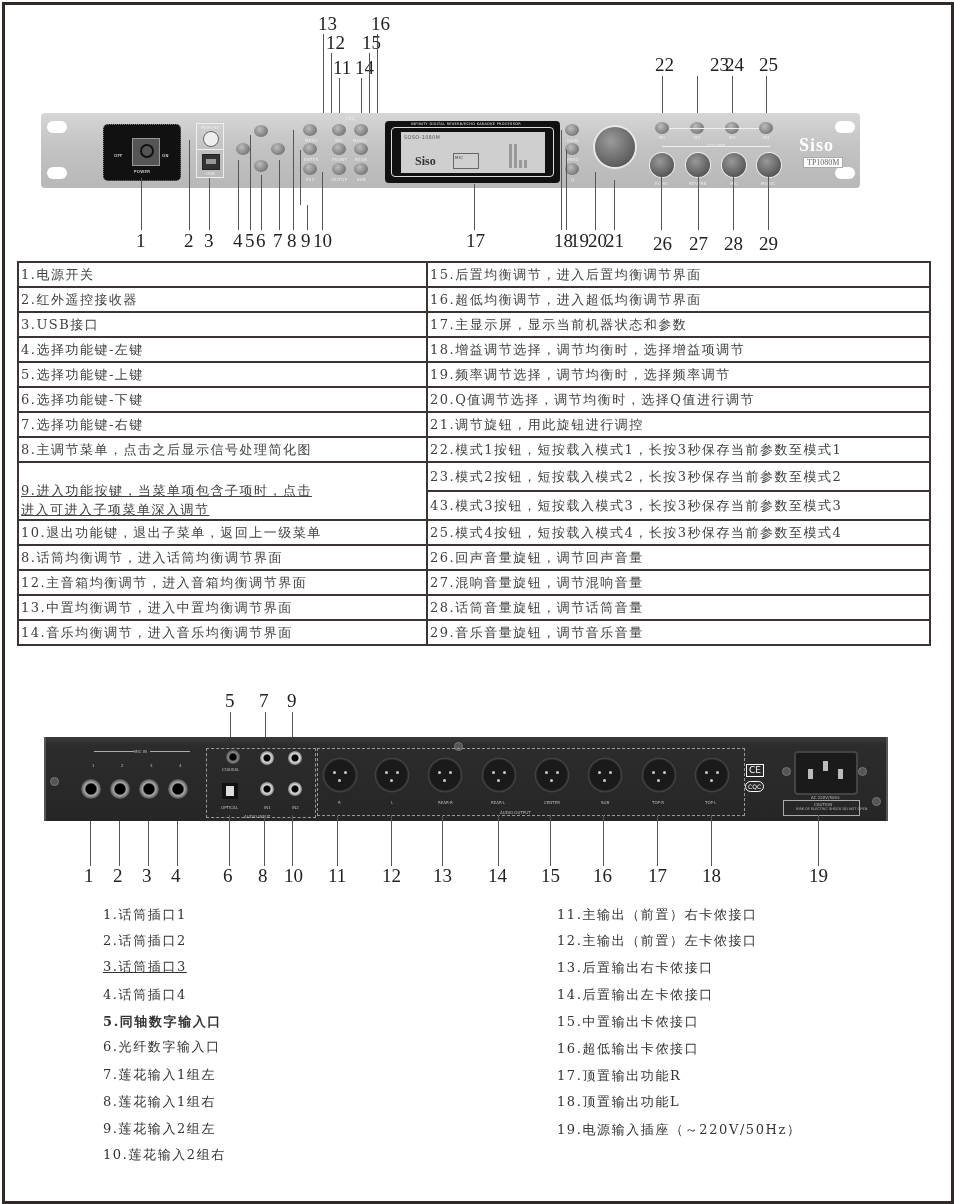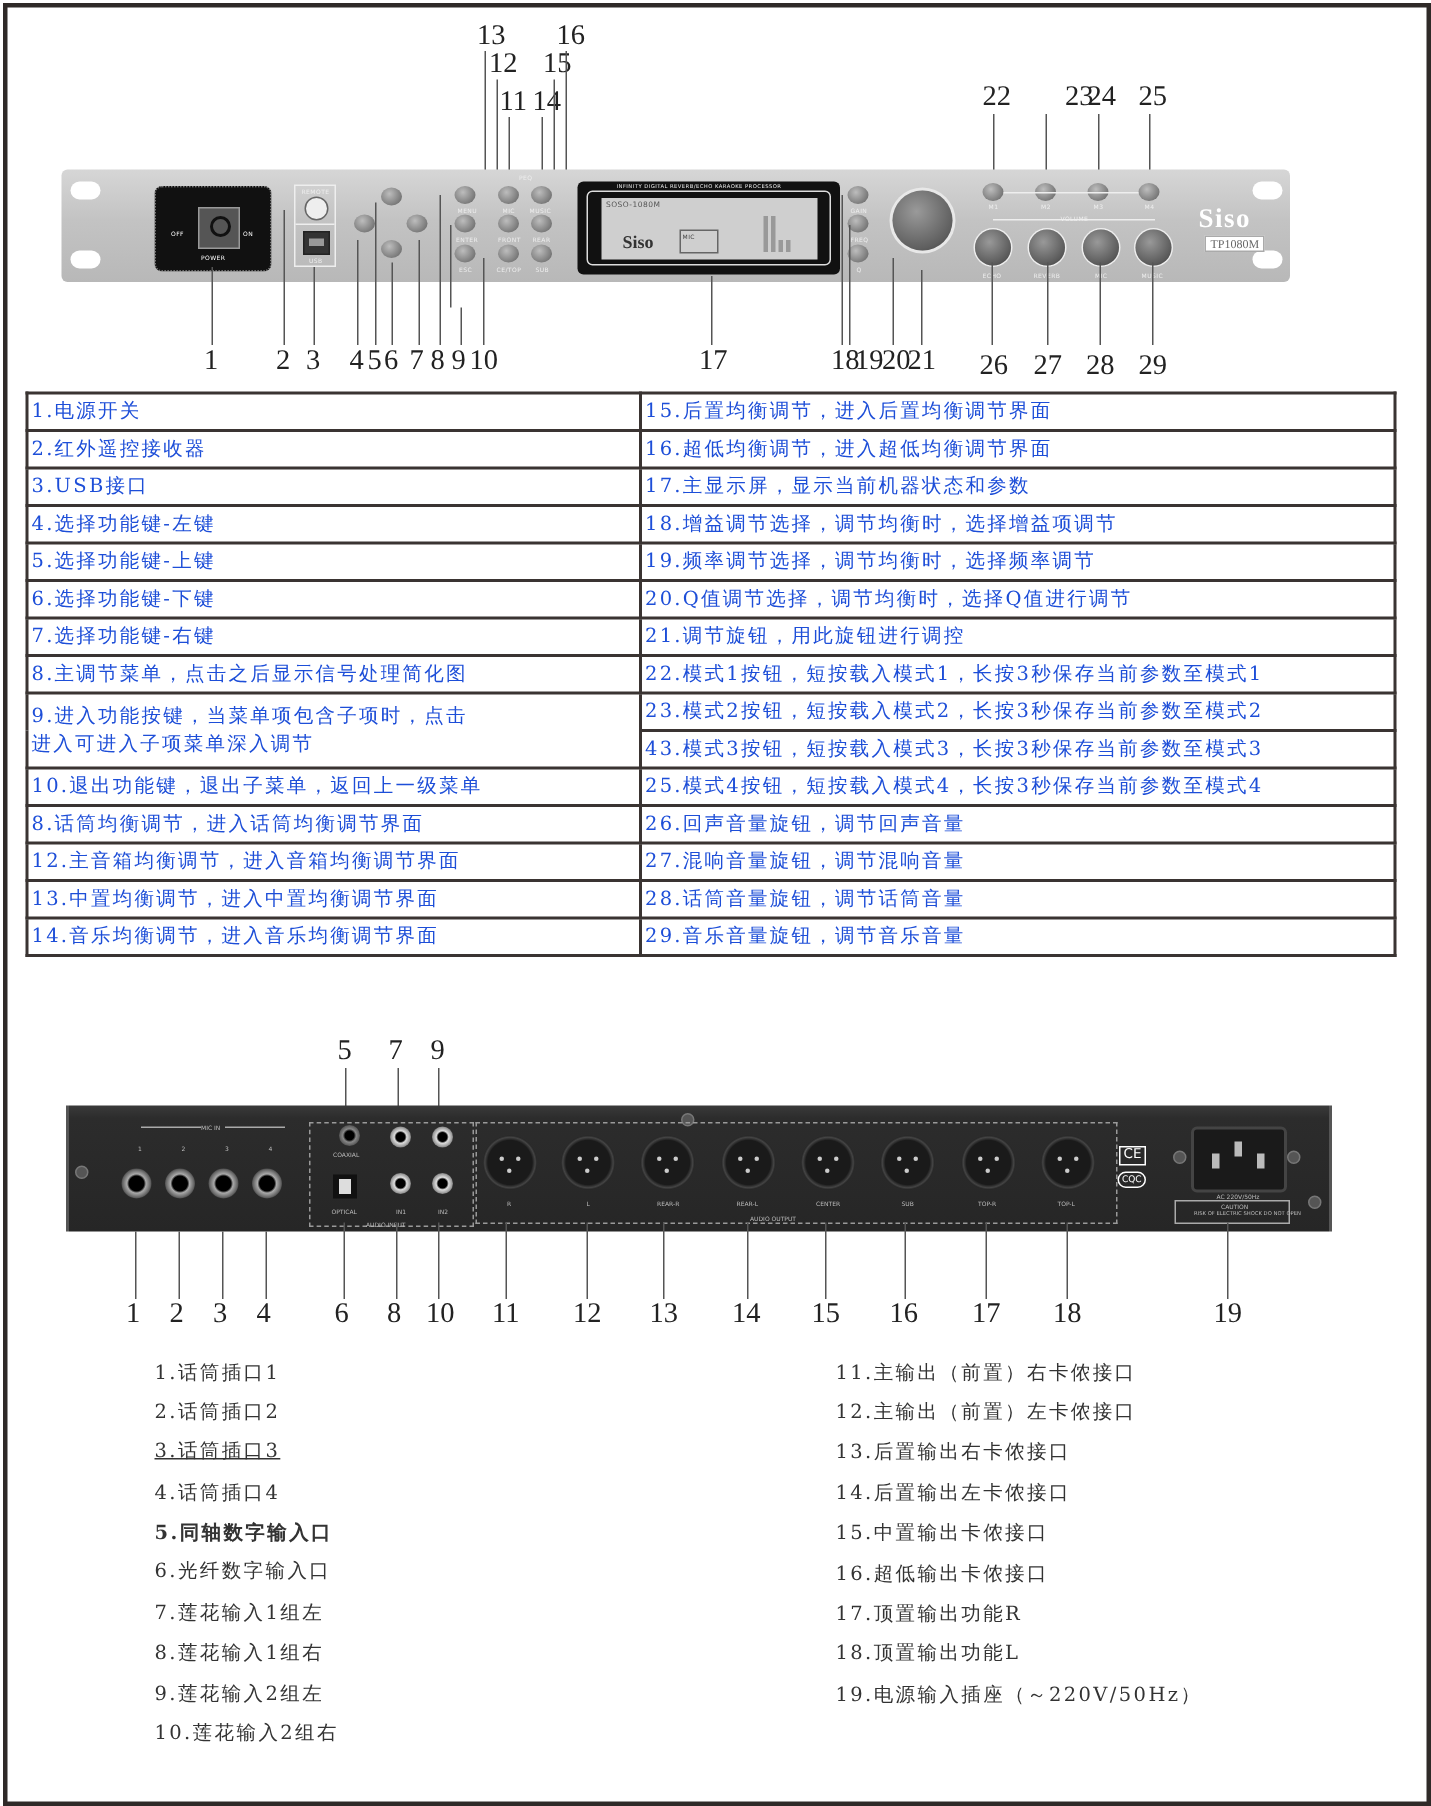--- a/index.html
+++ b/index.html
@@ -41,21 +41,21 @@
           box-shadow: 0 0 0 1px #eee; }
   .logo { position: absolute; font-family: "Liberation Serif", serif; font-weight: bold; color: #fff;
           font-size: 18px; letter-spacing: 1px; }
   .model-tag { position: absolute; background: #fff; color: #666; font-family: "Liberation Serif", serif;
                font-size: 8px; padding: 0 3px; line-height: 9px; border: 1px solid #aaa; }
 
   
   .spec-table { position: absolute; left: 17px; top: 261px; width: 914px; border-collapse: collapse;
                 table-layout: fixed; border: 2px solid #3a3432; }
   .spec-table td { border: 2px solid #3a3432; padding: 0 2px; font-size: 13px; height: 23px;
-                   vertical-align: middle; color: #1d4ed8; letter-spacing: 1.5px; line-height: 22px; }
+                   vertical-align: middle; color: #404040; letter-spacing: 1.5px; line-height: 22px; }
   .spec-table td.left { width: 403px; }
 
   
   .rear { position: absolute; left: 44px; top: 737px; width: 840px; height: 84px;
           background: linear-gradient(180deg, #3a3a3a 0%, #2c2c2c 10%, #262626 100%);
           border-left: 2px solid #555; border-right: 2px solid #555; }
   .jack { position: absolute; width: 20px; height: 20px; border-radius: 50%;
           background: radial-gradient(circle, #000 35%, #aaa 45%, #666 65%, #222 80%); }
   .rca { position: absolute; width: 14px; height: 14px; border-radius: 50%;
          background: radial-gradient(circle, #000 30%, #ddd 42%, #999 65%, #333 85%); }
@@ -268,21 +268,21 @@
       </tr>
   <tr>
         <td class="left">7.选择功能键-右键</td>
         <td>21.调节旋钮，用此旋钮进行调控</td>
       </tr>
   <tr>
         <td class="left">8.主调节菜单，点击之后显示信号处理简化图</td>
         <td>22.模式1按钮，短按载入模式1，长按3秒保存当前参数至模式1</td>
       </tr>
   <tr>
-    <td class="left" rowspan="2" style="vertical-align:top;line-height:19px;padding-top:5px;">
+    <td class="left" rowspan="2" style="vertical-align:top;line-height:19px;padding-top:18px;text-decoration:underline;">
       <div>9.进入功能按键，当菜单项包含子项时，点击</div>
       <div>进入可进入子项菜单深入调节</div>
     </td>
     <td>23.模式2按钮，短按载入模式2，长按3秒保存当前参数至模式2</td>
   </tr>
   <tr>
         <td>43.模式3按钮，短按载入模式3，长按3秒保存当前参数至模式3</td>
       </tr>
   <tr>
         <td class="left">10.退出功能键，退出子菜单，返回上一级菜单</td>

